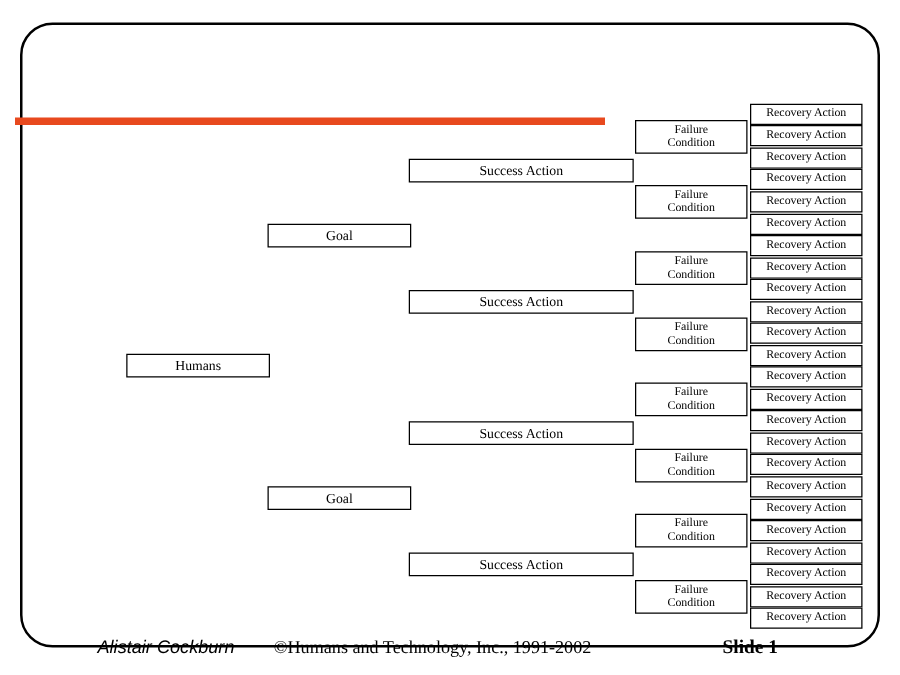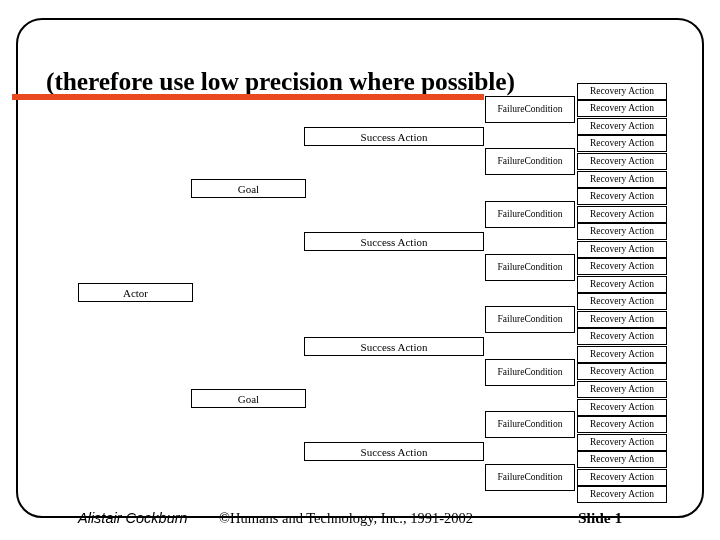--- a/index.html
+++ b/index.html
@@ -55,29 +55,31 @@
     position: absolute;
     border: 1px solid #000;
     background: #ffffff;
     box-sizing: border-box;
     display: flex;
     align-items: center;
     justify-content: center;
     text-align: center;
     color: #000;
     font-family: "Liberation Serif", serif;
+    margin-left: 23px;
   }
   .box.small {
     font-size: 9.5px;
     line-height: 1.12;
   }
   .box.medium {
     font-size: 11px;
   }
   .box.two-line {
+    flex-direction: column;
     line-height: 1.15;
   }
   .footer-left {
     position: absolute;
     left: 78px;
     top: 510px;
     font-size: 14.5px;
     font-style: italic;
     font-family: Liberation Sans, sans-serif;
     color: #000;
@@ -105,28 +107,27 @@
 </style>
 </head>
 <body>
 
 <div id="slide">
 
   <div class="frame"></div>
 
   <div class="title">
     <br>
-    <span>(therefore use low precision where possible)</span>
   </div>
 
   <div class="title-rule"></div>
 
   <div id="diagram-layer">
       <div class="box medium" style="left: 78px; top: 283px; width: 115px; height: 19px;">
-        <span>Actor</span>
+        <span>Humans</span>
       </div>
       <div class="box medium" style="left: 191px; top: 179px; width: 115px; height: 19px;">
         <span>Goal</span>
       </div>
       <div class="box medium" style="left: 191px; top: 389px; width: 115px; height: 19px;">
         <span>Goal</span>
       </div>
       <div class="box medium" style="left: 304px; top: 127px; width: 180px; height: 19px;">
         <span>Success Action</span>
       </div>

